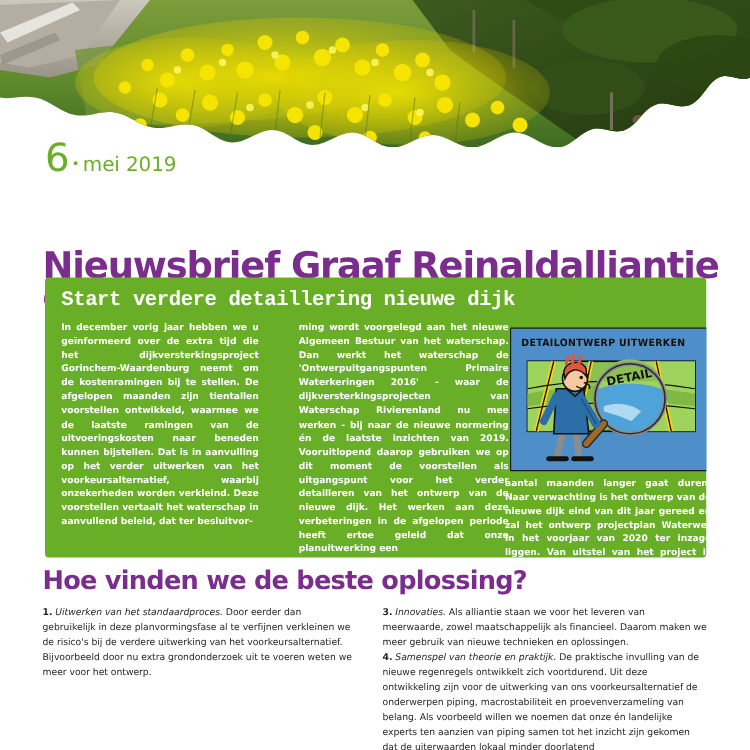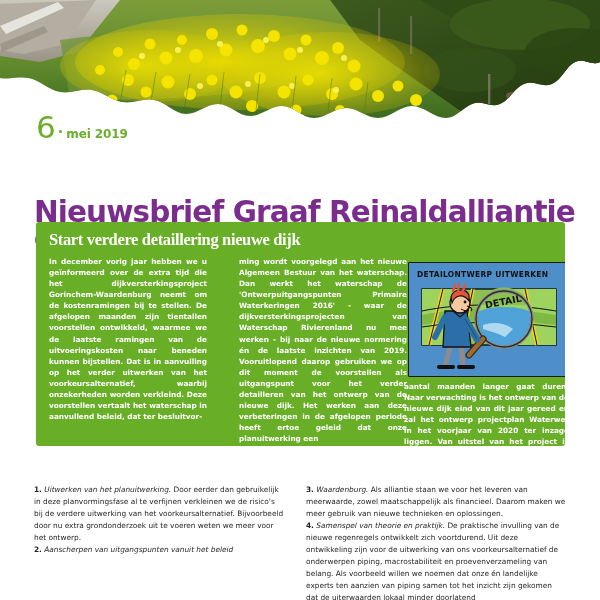--- a/index.html
+++ b/index.html
@@ -59,22 +59,22 @@
     display: inline-block;
     width: 3px; height: 3px;
     border-radius: 50%;
     background: #6BAE2A;
     margin: 0 4px 0 4px;
     position: relative;
     top: -5px;
   }
   .issue-date {
     font-family: "DejaVu Sans", sans-serif;
-    font-size: 12px;
-    font-weight: bold;
+    font-size: 16px;
+    font-weight: normal;
     color: #6BAE2A;
     letter-spacing: -0.1px;
   }
 
   
   .masthead {
     position: absolute;
     left: 34px;
     top: 162px;
     width: 540px;
@@ -111,21 +111,21 @@
     width: 529px;
     height: 224px;
     background: #68AE26;
     border-radius: 3px;
     overflow: hidden;
   }
   .green-heading {
     position: absolute;
     left: 13px;
     top: 8px;
-    font-family: Liberation Serif, serif;
+    font-family: Liberation Mono, monospace;
     font-size: 16.5px;
     font-weight: bold;
     color: #ffffff;
     letter-spacing: -0.35px;
     white-space: nowrap;
   }
   .green-cols {
     position: absolute;
     left: 13px;
     top: 34px;
@@ -431,25 +431,25 @@
           <path d="M58,43 C62,44 64,46 62,48" stroke="#111" stroke-width="1.2" fill="none"></path>
           <path d="M52,46 C55,48 58,48 60,47" stroke="#111" stroke-width="1" fill="none"></path>
 
           <path d="M44,48 L51,54 L58,48" stroke="#111" stroke-width="1.2" fill="none"></path>
         </svg>
         <div class="cartoon-title">DETAILONTWERP UITWERKEN</div>
       </div>
     </div>
   </div>
 
+  <div class="section-heading">Hoe vinden we de beste oplossing?</div>
 
   <div class="body-cols">
     <div class="bcol left">
-      <p><span class="num">1.</span> <span class="ital">Uitwerken van het planuitwerking.</span><span> Door eerder dan gebruikelijk in deze planvormingsfase al te verfijnen verkleinen we de risico's bij de verdere uitwerking van het voorkeursalternatief. Bijvoorbeeld door nu extra grondonderzoek uit te voeren weten we meer voor het ontwerp.</span></p>
-      <p><span class="num">2.</span> <span class="ital">Aanscherpen van uitgangspunten vanuit het beleid</span></p>
+      <p><span class="num">1.</span> <span class="ital">Uitwerken van het standaardproces.</span><span> Door eerder dan gebruikelijk in deze planvormingsfase al te verfijnen verkleinen we de risico's bij de verdere uitwerking van het voorkeursalternatief. Bijvoorbeeld door nu extra grondonderzoek uit te voeren weten we meer voor het ontwerp.</span></p>
     </div>
     <div class="bcol right">
-      <p><span class="num">3.</span> <span class="ital">Waardenburg.</span><span> Als alliantie staan we voor het leveren van meerwaarde, zowel maatschappelijk als financieel. Daarom maken we meer gebruik van nieuwe technieken en oplossingen.</span></p>
+      <p><span class="num">3.</span> <span class="ital">Innovaties.</span><span> Als alliantie staan we voor het leveren van meerwaarde, zowel maatschappelijk als financieel. Daarom maken we meer gebruik van nieuwe technieken en oplossingen.</span></p>
       <p><span class="num">4.</span> <span class="ital">Samenspel van theorie en praktijk.</span><span> De praktische invulling van de nieuwe regenregels ontwikkelt zich voortdurend. Uit deze ontwikkeling zijn voor de uitwerking van ons voorkeursalternatief de onderwerpen piping, macrostabiliteit en proevenverzameling van belang. Als voorbeeld willen we noemen dat onze én landelijke experts ten aanzien van piping samen tot het inzicht zijn gekomen dat de uiterwaarden lokaal minder doorlatend</span></p>
     </div>
   </div>
 
 </div>
 
 </body></html>

